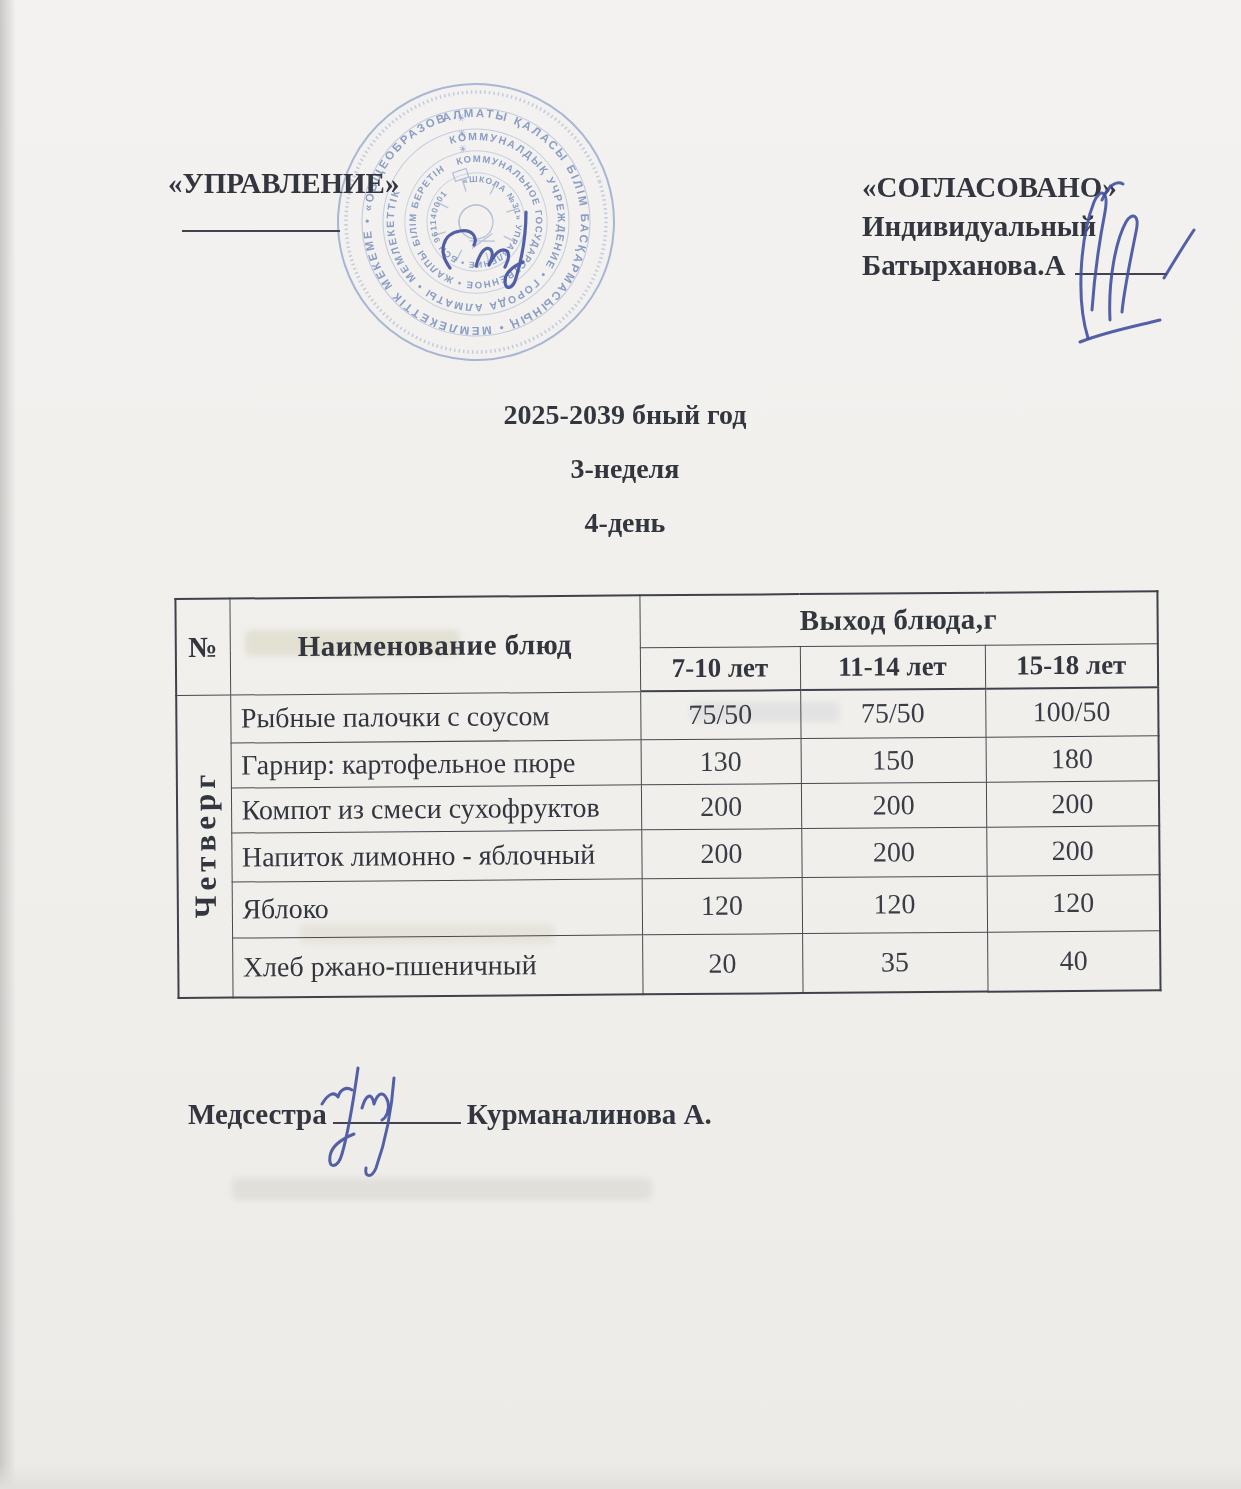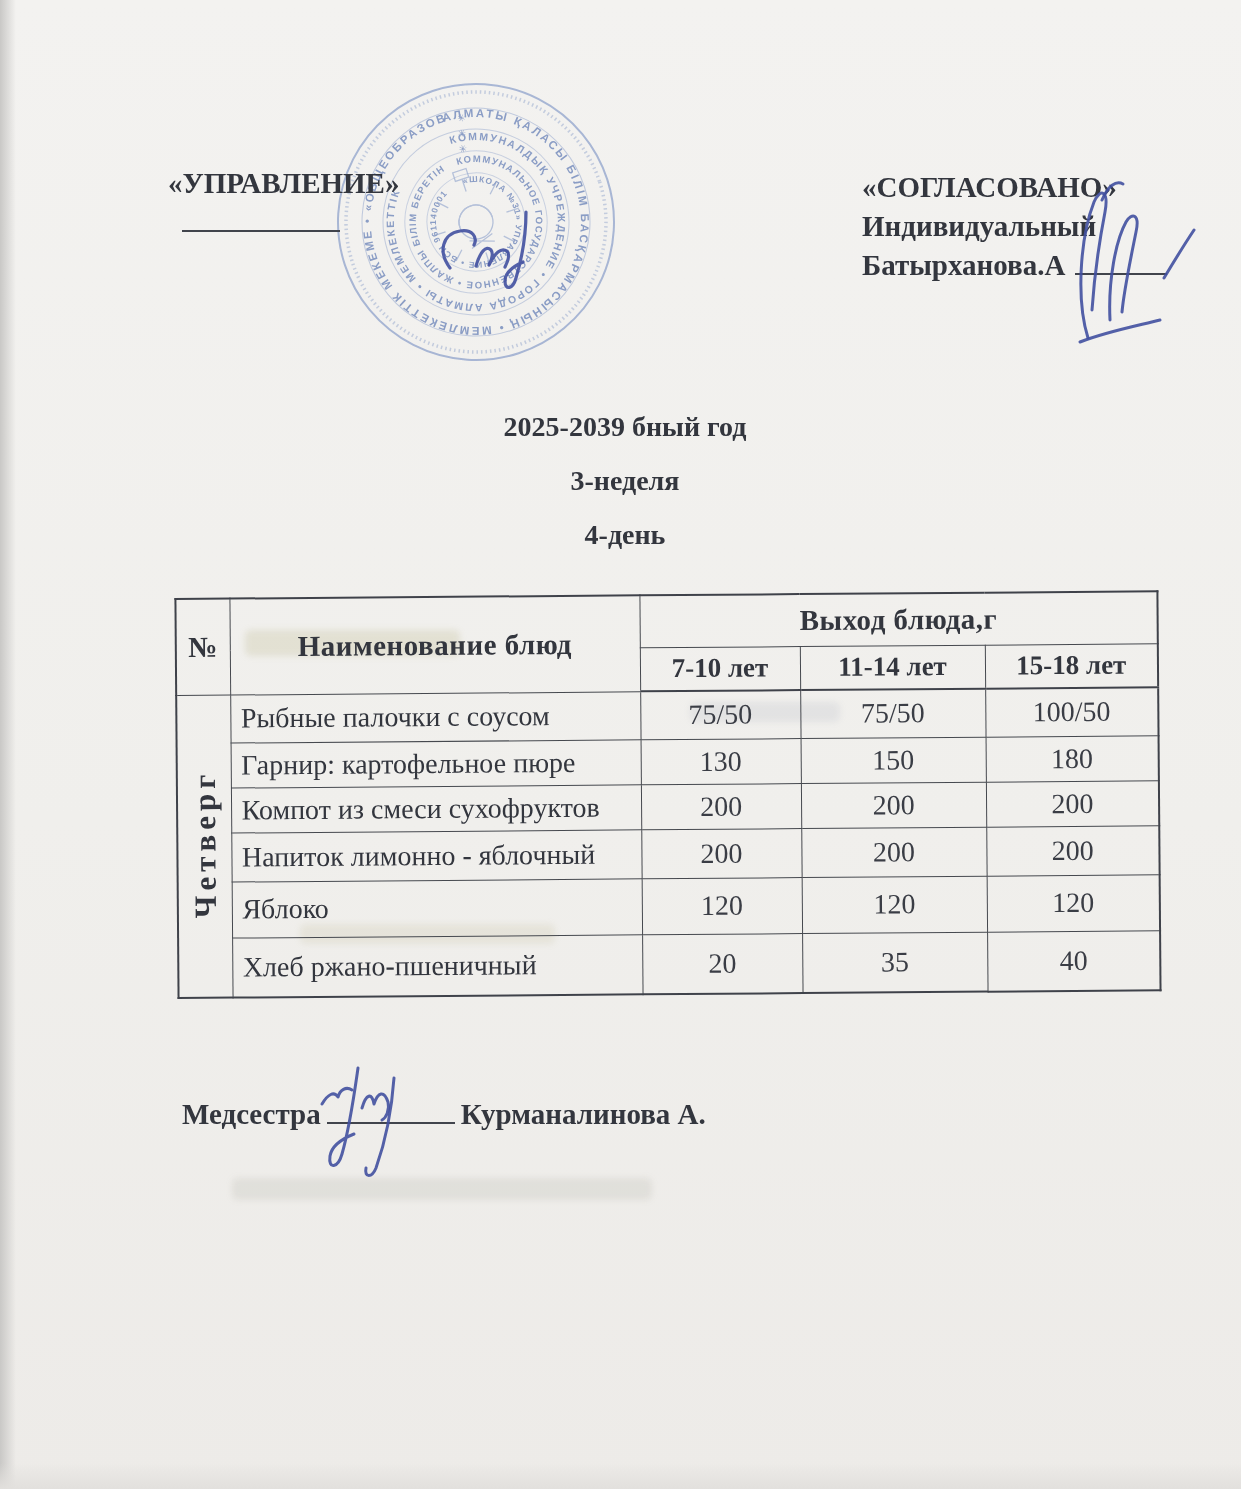--- a/index.html
+++ b/index.html
@@ -41,21 +41,21 @@
   .stamp text{font-family:"Liberation Sans","DejaVu Sans",sans-serif;font-weight:700;}
 
   
   .ink{position:absolute;z-index:3;}
   .ink path{fill:none;stroke:#4150a0;stroke-linecap:round;stroke-linejoin:round;opacity:.9;}
 
   
   .title-block{position:absolute;left:80px;top:388px;width:1090px;text-align:center;z-index:2;}
   .title-line{font-weight:700;font-size:29px;line-height:38px;}
   .subtitle{font-weight:700;font-size:28px;line-height:34px;margin-top:20px;}
-  .subtitle.year{margin-top:22px;}
+  .subtitle.year{margin-top:10px;}
 
   
   .table-wrap{position:absolute;left:176px;top:598px;z-index:2;transform:rotate(-0.45deg);transform-origin:0 50%;}
   table.menu{border-collapse:collapse;table-layout:fixed;width:982px;background:transparent;}
   table.menu th,table.menu td{
     border:1.6px solid #46494f;
     padding:0 6px;overflow:hidden;
   }
   table.menu{border:2.4px solid #3f424a;}
   tr.h1 th{font-weight:700;font-size:29px;letter-spacing:.5px;}
@@ -66,21 +66,21 @@
   tbody td.name{font-size:28px;text-align:left;padding-left:10px;font-weight:400;}
   tbody td.num{font-size:28px;text-align:center;font-weight:400;color:#3a3d45;}
   th.day-cell{vertical-align:middle;text-align:center;}
   .vert{
     writing-mode:vertical-rl;transform:rotate(180deg);
     font-weight:700;font-size:31px;letter-spacing:5px;
     display:inline-block;line-height:1;
   }
 
   
-  .footer-line{position:absolute;left:182px;top:1096px;font-weight:700;font-size:29px;z-index:2;}
+  .footer-line{position:absolute;left:188px;top:1096px;font-weight:700;font-size:29px;z-index:2;}
 
   
   .bleed{position:absolute;z-index:0;filter:blur(3px);border-radius:6px;}
   .bleed.b1{left:245px;top:630px;width:215px;height:26px;background:rgba(148,140,66,.15);}
   .bleed.b2{left:690px;top:702px;width:150px;height:20px;background:rgba(104,114,152,.10);}
   .bleed.b3{left:300px;top:924px;width:255px;height:20px;background:rgba(148,140,66,.10);}
   .bleed.b4{left:232px;top:1178px;width:420px;height:22px;background:rgba(122,116,100,.11);}
 </style>
 </head>
 <body>

